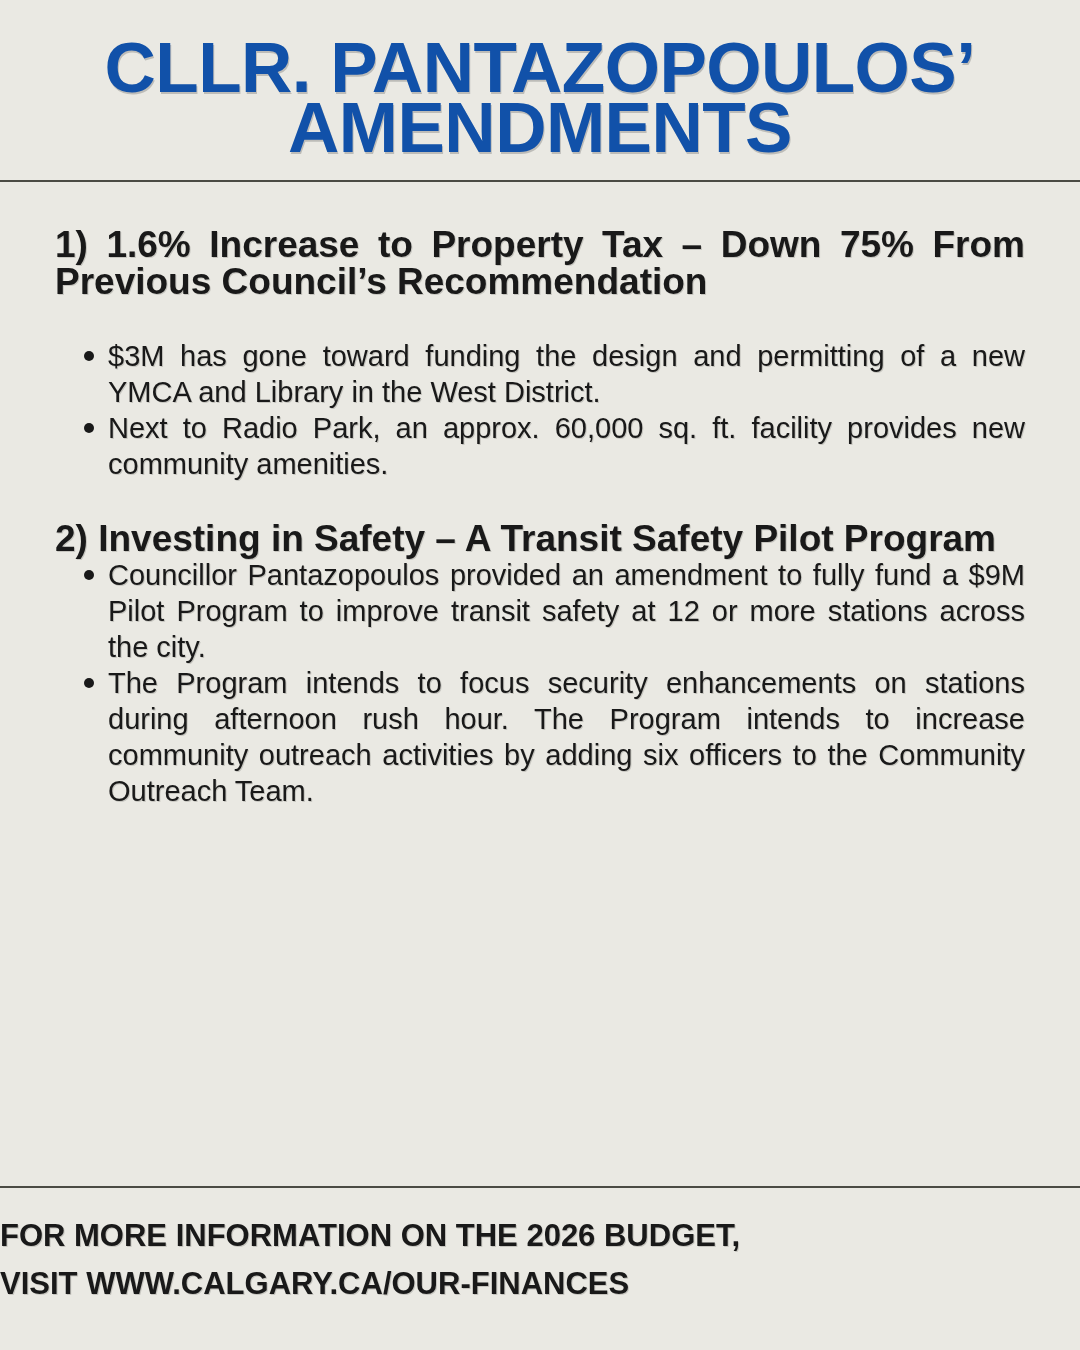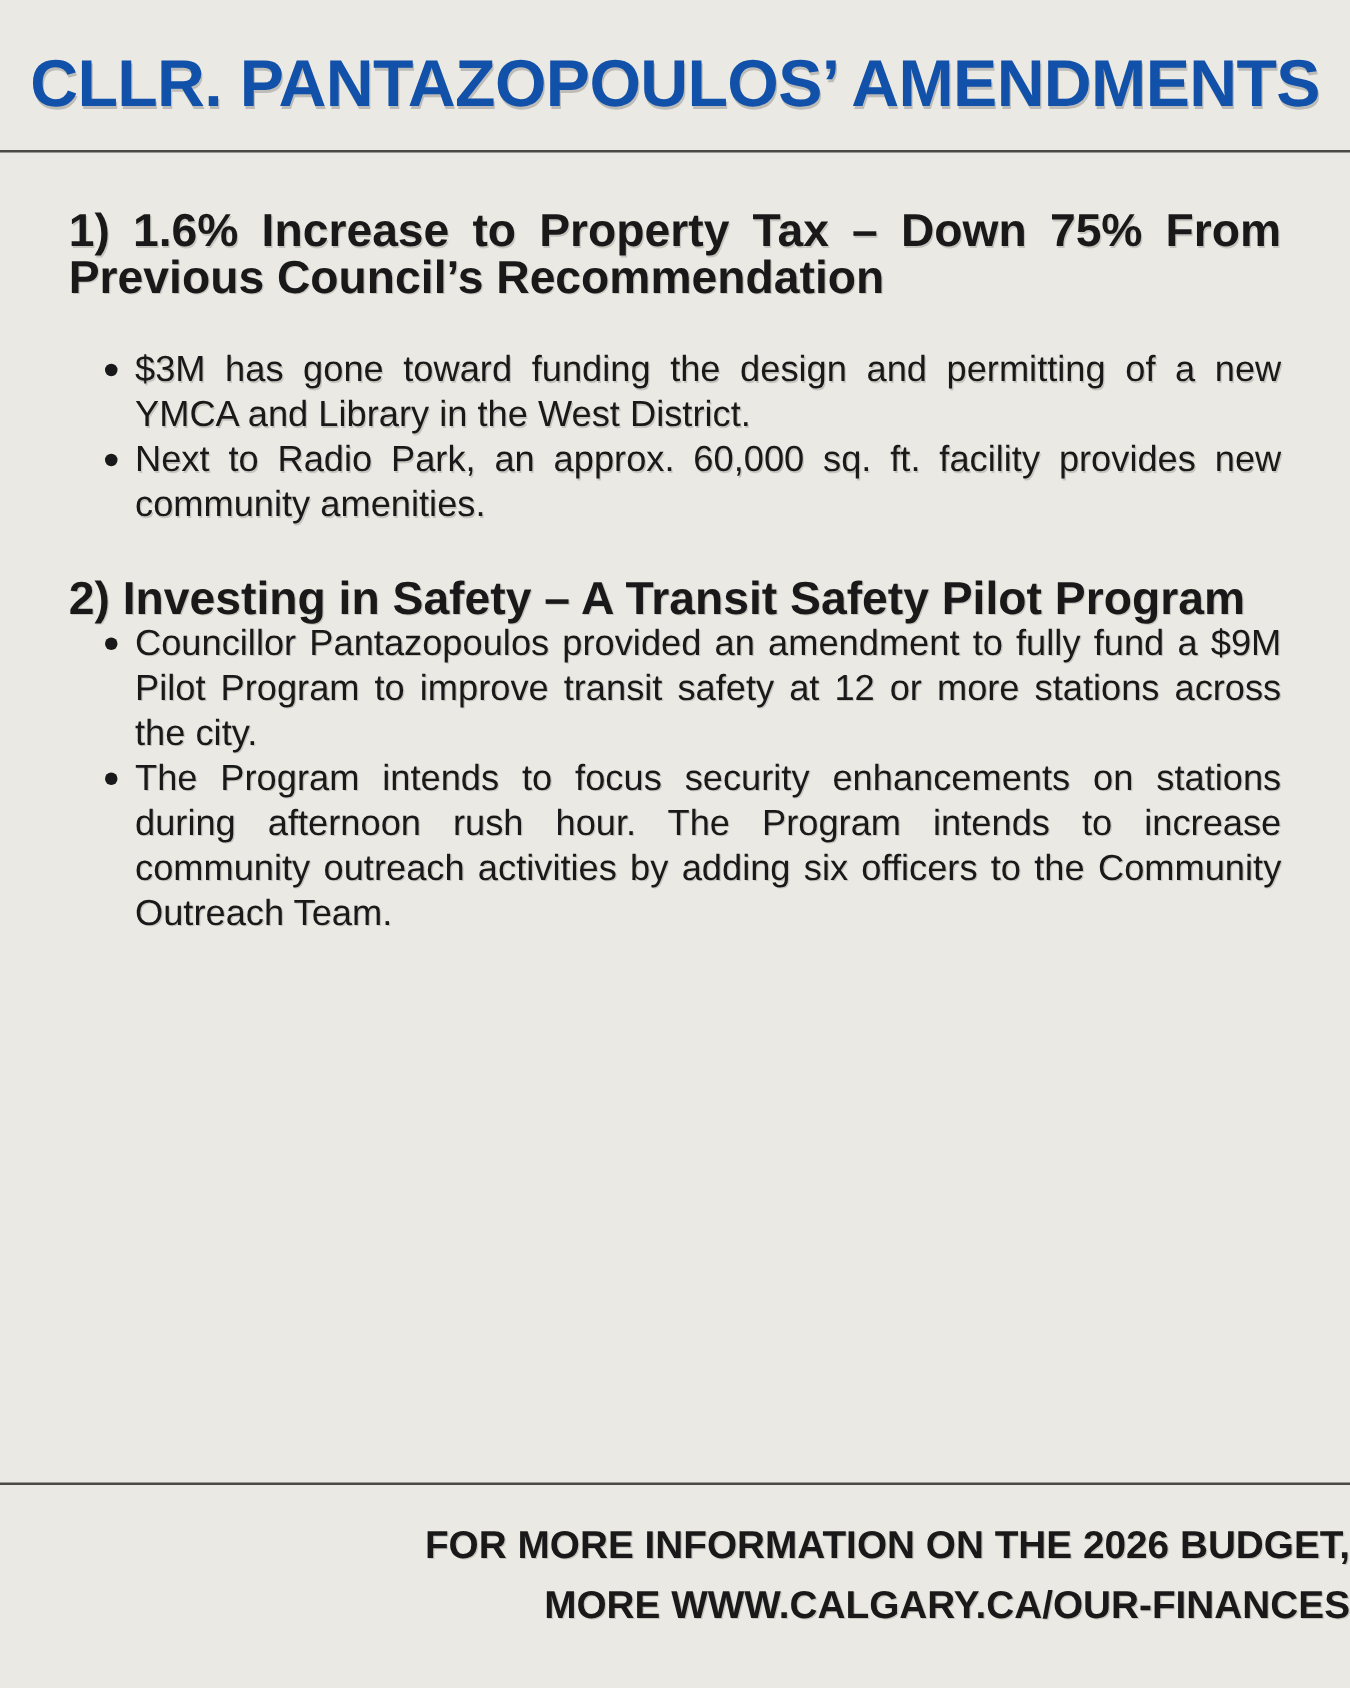--- a/index.html
+++ b/index.html
@@ -18,21 +18,21 @@
     font-family: "Liberation Sans", sans-serif;
     color: var(--text-color);
     overflow: hidden;
   }
   
   header {
     padding-top: 38px;
     text-align: center;
   }
   h1 {
-    font-size: 53px;
+    font-size: 71px;
     font-weight: 800;
     letter-spacing: -0.5px;
     color: var(--title-color);
     line-height: 60px;
     text-shadow: 1px 2px 0 rgba(85,85,85,0.30);
   }
   .t-line { display: block; }
   
   .divider {
     height: 2px;
@@ -70,21 +70,21 @@
     height: 10px;
     border-radius: 50%;
     background: var(--text-color);
   }
   
   footer {
     position: absolute;
     top: 1212px;
     left: 0;
     width: 100%;
-    text-align: right;
+    text-align: left;
     font-weight: 700;
     font-size: 31px;
     line-height: 48px;
     letter-spacing: 0px;
     text-shadow: 1px 1px 0 rgba(115,115,110,0.30);
   }
 </style>
 </head>
 <body>
 
@@ -126,16 +126,16 @@
         <span>The Program intends to focus security enhancements on stations during afternoon rush hour. The Program intends to increase community outreach activities by adding six officers to the Community Outreach Team.</span>
       </div>
     </section>
 
   </main>
 
   <div class="divider divider-bottom"></div>
 
   <footer>
     <div>FOR MORE INFORMATION ON THE 2026 BUDGET,</div>
-    <div>MORE WWW.CALGARY.CA/OUR-FINANCES</div>
+    <div>VISIT WWW.CALGARY.CA/OUR-FINANCES</div>
   </footer>
 
 </div>
 
 </body></html>

